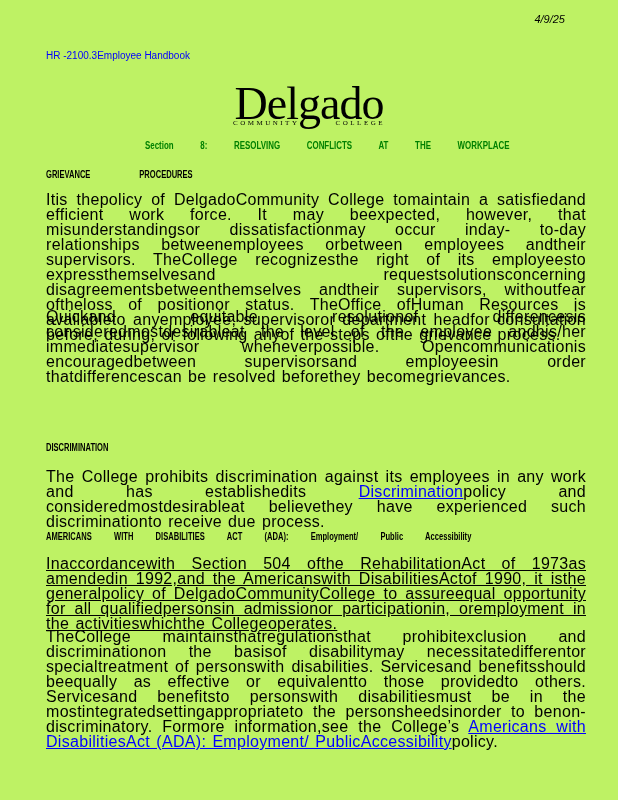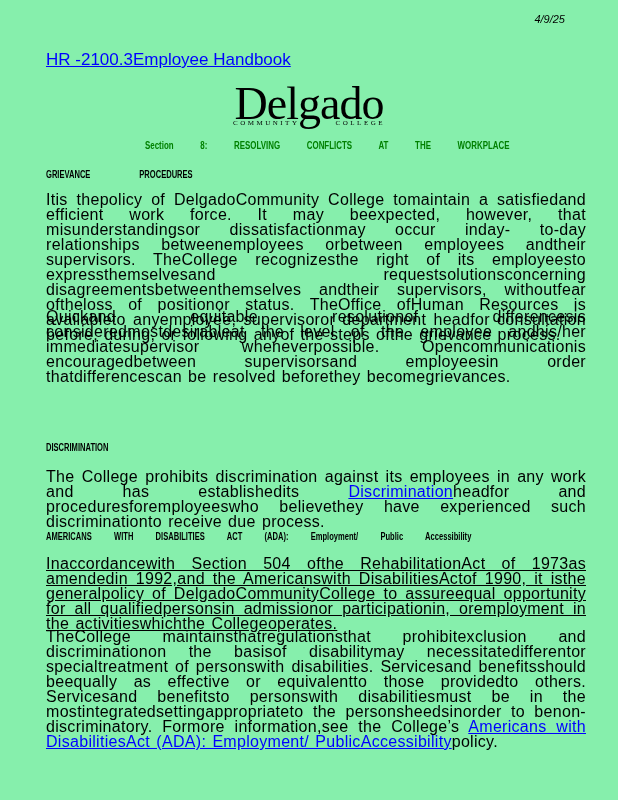--- a/index.html
+++ b/index.html
@@ -1,24 +1,24 @@
 <!DOCTYPE html>
 <html style="--link: #0000ff; --doc_ref_blue: #0000ff; --section_green: #008000;"><head>
 <meta charset="utf-8">
 <style>
   html,body{margin:0;padding:0;}
   body{
     width:618px;height:800px;background:#ffffff;position:relative;
     font-family:"Liberation Sans", sans-serif;color:#000;
     overflow:hidden;
   }
-  .page{position:absolute;inset:0;background:#86efac;}
+  .page{position:absolute;inset:0;background:#bef264;}
 
   .date{position:absolute;top:13px;right:53px;font-size:11px;font-style:italic;}
-  .doc-ref{position:absolute;top:50px;left:46px;font-size:17px;color:var(--doc_ref_blue,#0000ff);text-decoration:underline;}
+  .doc-ref{position:absolute;top:50px;left:46px;font-size:10px;color:var(--doc_ref_blue,#0000ff);}
 
   .logo{position:absolute;top:82px;left:0;right:0;display:flex;flex-direction:column;align-items:center;}
   .logo-name{font-family:"Liberation Serif", serif;font-size:46px;line-height:44px;color:#000;letter-spacing:-1px;}
   .logo-tagline{width:152px;display:flex;justify-content:space-between;margin-top:-7px;
     font-family:"Liberation Serif", serif;font-size:7px;letter-spacing:2.5px;font-weight:normal;color:#000;}
 
   .caps{
     position:absolute;left:46px;font-weight:bold;font-size:11px;white-space:nowrap;
     transform:scaleX(0.72);transform-origin:0 50%;letter-spacing:0;
   }
@@ -64,21 +64,21 @@
 
   <div class="caps h-grievance">GRIEVANCE PROCEDURES</div>
 
   <p class="body-text p1">Itis thepolicy of DelgadoCommunity College tomaintain a satisfiedand efficient work force. It may beexpected, however, that misunderstandingsor dissatisfactionmay occur inday- to-day relationships betweenemployees orbetween employees andtheir supervisors. TheCollege recognizesthe right of its employeesto expressthemselvesand requestsolutionsconcerning disagreementsbetweenthemselves andtheir supervisors, withoutfear oftheloss of positionor status. TheOffice ofHuman Resources is availableto anyemployee, supervisoror department headfor consultation before, during, or following anyof the steps ofthe grievance process.</p>
 
   <p class="body-text p2">Quickand equitable resolutionof differencesis consideredmostdesirableat the level of the employee andhis/her immediatesupervisor wheneverpossible. Opencommunicationis encouragedbetween supervisorsand employeesin order thatdifferencescan be resolved beforethey becomegrievances.</p>
 
 
   <div class="caps h-discrimination">DISCRIMINATION</div>
 
-  <p class="body-text p4"><span>The College prohibits discrimination against its employees in any work and has establishedits </span><a href="#" class="doclink">Discrimination</a><span>headfor and proceduresforemployeeswho believethey have experienced such discriminationto receive due process.</span></p>
+  <p class="body-text p4"><span>The College prohibits discrimination against its employees in any work and has establishedits </span><a href="#" class="doclink">Discrimination</a><span>policy and consideredmostdesirableat believethey have experienced such discriminationto receive due process.</span></p>
 
   <div class="caps h-ada">AMERICANS WITH DISABILITIES ACT (ADA): Employment/ Public Accessibility</div>
 
   <p class="body-text p5">Inaccordancewith Section 504 ofthe RehabilitationAct of 1973as amendedin 1992,and the Americanswith DisabilitiesActof 1990, it isthe generalpolicy of DelgadoCommunityCollege to assureequal opportunity for all qualifiedpersonsin admissionor participationin, oremployment in the activitieswhichthe Collegeoperates.</p>
 
   <p class="body-text p6"><span>TheCollege maintainsthatregulationsthat prohibitexclusion and discriminationon the basisof disabilitymay necessitatedifferentor specialtreatment of personswith disabilities. Servicesand benefitsshould beequally as effective or equivalentto those providedto others. Servicesand benefitsto personswith disabilitiesmust be in the mostintegratedsettingappropriateto the personsheedsinorder to benon-discriminatory. Formore information,see the College’s </span><a href="#" class="doclink">Americans with DisabilitiesAct (ADA): Employment/ PublicAccessibility</a><span>policy.</span></p>
 
 
 </div>
 

